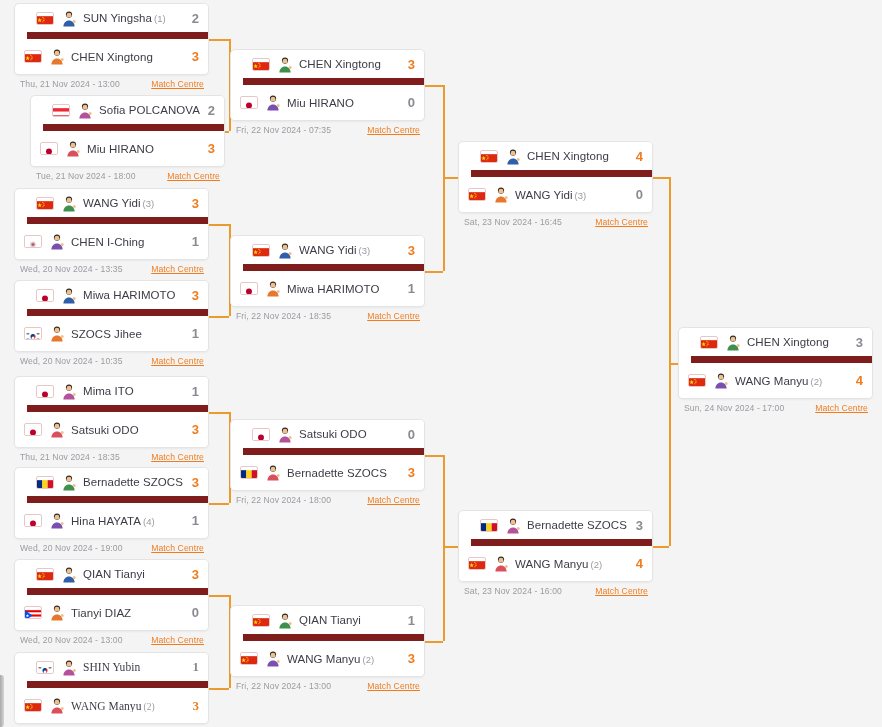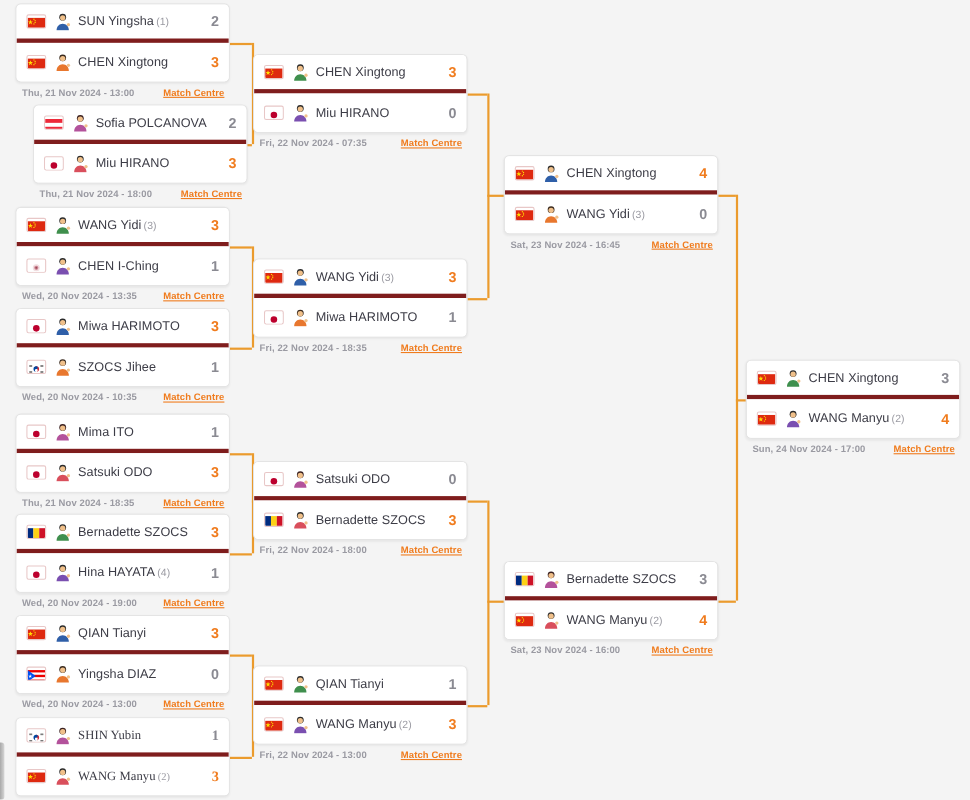--- a/index.html
+++ b/index.html
@@ -29,21 +29,21 @@
     overflow: hidden;
   }
   .row {
     display: flex;
     align-items: center;
     height: 35px;
     padding: 0 9px 0 9px;
     box-sizing: border-box;
     background: #fff;
   }
-  .row.first { border-bottom: 4px solid #7f1d1d; }
+  .row.first { border-bottom: 7px solid #7f1d1d; margin-left: 12px; }
 
   .flag {
     width: 18px;
     height: 13px;
     flex: 0 0 18px;
     border: 1px solid #e8c7c7;
     border-radius: 2px;
     box-sizing: border-box;
     background-size: 100% 100%;
     background-repeat: no-repeat;
@@ -84,21 +84,20 @@
   .score.win { color: #f07c1e; }
 
   .meta {
     display: flex;
     align-items: center;
     justify-content: space-between;
     padding: 4px 5px 0 6px;
     font-size: 8.6px;
     color: #9a9aa2;
     letter-spacing: 0.1px;
-    font-weight: bold;
   }
   .meta .mc {
     color: #f07c1e;
     text-decoration: underline;
     cursor: pointer;
     font-size: 8.6px;
   }
 
   
   .conn {
@@ -231,21 +230,21 @@
                 <circle cx="8" cy="5.2" r="2.4" fill="#f0c08a"></circle>
                 <path d="M2.4 16.5c0-3.4 2.5-6 5.6-6s5.6 2.6 5.6 6z" fill="#d94f5c"></path>
                 <circle cx="13.2" cy="11.4" r="1.5" fill="#f0c08a"></circle>
               </svg>
             </span>
             <span class="pname">Miu HIRANO</span>
             <span class="score win">3</span>
           </div>
         </div>
         <div class="meta">
-          <span>Thu, 21 Nov 2024 - 18:00</span>
+          <span>Tue, 21 Nov 2024 - 18:00</span>
           <a class="mc">Match Centre</a>
         </div>
       </div>
       <div class="match" style="left: 14px; top: 188px;">
         <div class="card">
           <div class="row first">
             <span class="flag"><svg width="16" height="11" viewBox="0 0 30 20">
                 <rect width="30" height="20" fill="#de2910"></rect>
                 <polygon fill="#ffde00" points="5,3 6.1,6.2 9.4,6.2 6.7,8.2 7.8,11.4 5,9.4 2.2,11.4 3.3,8.2 0.6,6.2 3.9,6.2"></polygon>
                 <circle cx="11" cy="2.5" r="1.1" fill="#ffde00"></circle>
@@ -452,21 +451,21 @@
                 <polygon fill="#fff" points="4.6,7.2 5.4,9.6 7.9,9.6 5.9,11.1 6.6,13.5 4.6,12 2.6,13.5 3.3,11.1 1.3,9.6 3.8,9.6"></polygon>
               </svg></span>
             <span class="avatar">
               <svg width="16" height="17" viewBox="0 0 16 17">
                 <circle cx="8" cy="4.6" r="3.1" fill="#3a2a1e"></circle>
                 <circle cx="8" cy="5.2" r="2.4" fill="#f0c08a"></circle>
                 <path d="M2.4 16.5c0-3.4 2.5-6 5.6-6s5.6 2.6 5.6 6z" fill="#e8772e"></path>
                 <circle cx="13.2" cy="11.4" r="1.5" fill="#f0c08a"></circle>
               </svg>
             </span>
-            <span class="pname">Yingsha DIAZ</span>
+            <span class="pname">Tianyi DIAZ</span>
             <span class="score">0</span>
           </div>
         </div>
         <div class="meta">
           <span>Wed, 20 Nov 2024 - 13:00</span>
           <a class="mc">Match Centre</a>
         </div>
       </div>
       <div class="match" style="left: 14px; top: 652px; font-family: Liberation Serif, serif;">
         <div class="card">

